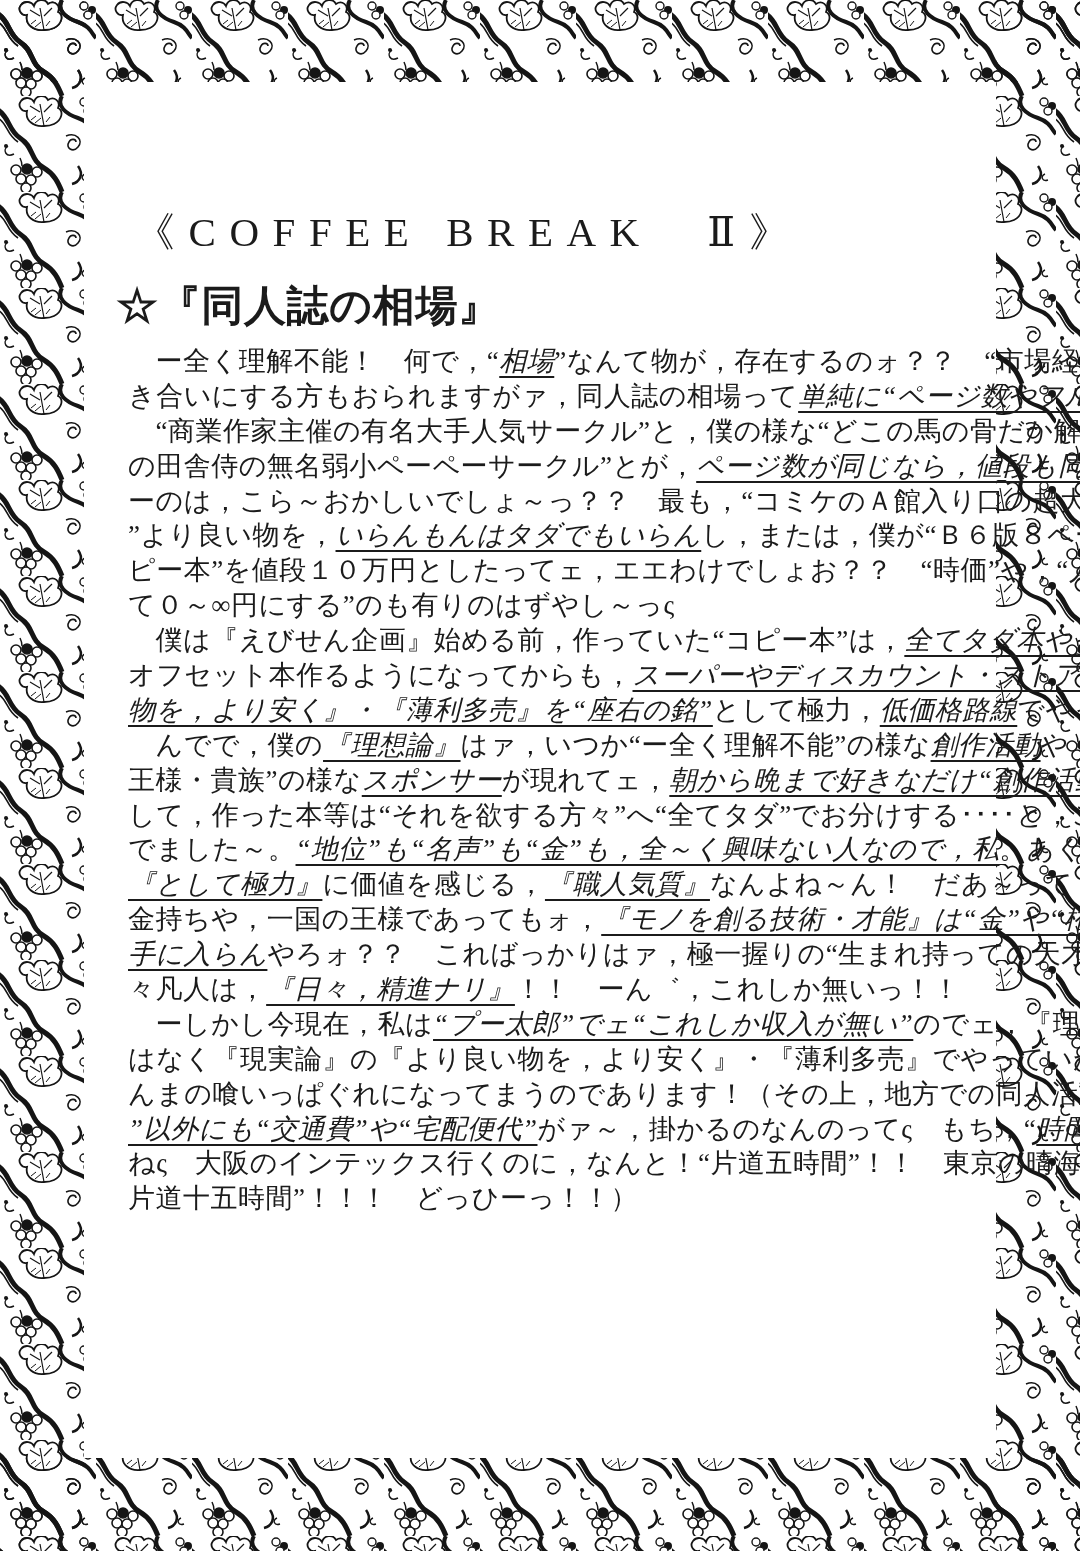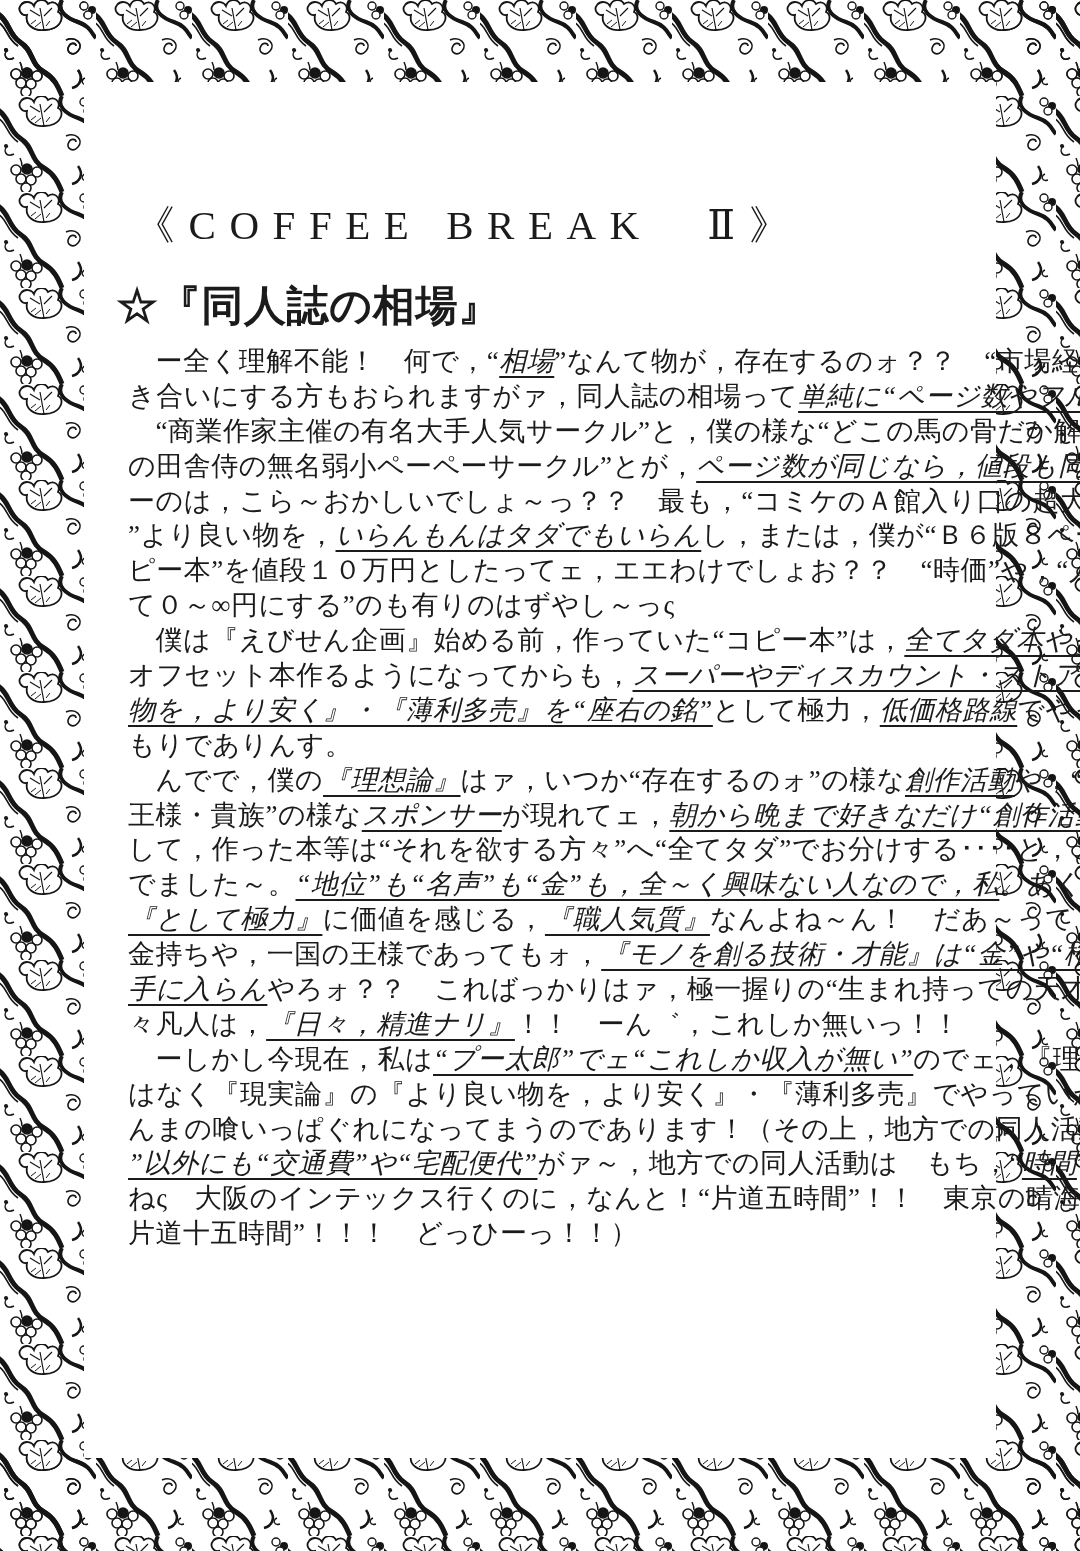--- a/index.html
+++ b/index.html
@@ -3,21 +3,21 @@
 <meta charset="utf-8">
 <style>
   html,body{margin:0;padding:0;}
   body{
     width:1080px;height:1551px;position:relative;overflow:hidden;
     background:#ffffff;color:#1b1b1b;
     font-family:"Liberation Serif","DejaVu Serif",serif;
   }
   .border-svg{position:absolute;left:0;top:0;width:1080px;height:1551px;display:block;}
   .page-title{
-    position:absolute;left:134px;top:198px;
+    position:absolute;left:134px;top:205px;
     font-size:41px;letter-spacing:0.33em;white-space:nowrap;
     font-weight:500;
   }
   .section-heading{
     position:absolute;left:116px;top:278px;
     font-size:42px;letter-spacing:0.015em;white-space:nowrap;
     font-weight:600;
   }
   .body-text{
     position:absolute;left:128px;top:344px;width:850px;
@@ -78,28 +78,27 @@
     <div class="line"><span>き合いにする方もおられますがァ，同人誌の相場って</span><span class="ul">単純に“ページ数やフルカラーの有</span></div>
     <div class="line"><span>　“商業作家主催の有名大手人気サークル”と，僕の様な“どこの馬の骨だか解らん三下</span></div>
     <div class="line"><span>の田舎侍の無名弱小ペーペーサークル”とが，</span><span class="ul">ページ数が同じなら，値段も同じ････</span></div>
     <div class="line"><span>ーのは，こら～おかしいでしょ～っ？？　最も，“コミケのＡ館入り口の超大手サークル</span></div>
     <div class="line"><span>”より良い物を，</span><span class="ul">いらんもんはタダでもいらん</span><span>し，または，僕が“Ｂ６版８ページのコ</span></div>
     <div class="line"><span>ピー本”を値段１０万円としたってェ，エエわけでしょお？？　“時価”や，“人によっ</span></div>
     <div class="line"><span>て０～∞円にする”のも有りのはずやし～っς</span></div>
     <div class="line"><span>　僕は『えびせん企画』始める前，作っていた“コピー本”は，</span><span class="ul">全てタダ本やったし</span></div>
     <div class="line"><span>オフセット本作るようになってからも，</span><span class="ul">スーパーやディスカウント・ストアの『より良い</span></div>
     <div class="line"><span class="ul">物を，より安く』・『薄利多売』を“座右の銘”</span><span>として極力，</span><span class="ul">低価格路線</span><span>でやってきたつ</span></div>
-    <div class="line"><span>もりでありんす。</span></div>
-    <div class="line"><span>　んでで，僕の</span><span class="ul">『理想論』</span><span>はァ，いつか“存在するのォ”の様な</span><span class="ul">創作活動</span><span>や，“中世の</span></div>
+    <div class="line"><span>　んでで，僕の</span><span class="ul">『理想論』</span><span>はァ，いつか“ー全く理解不能”の様な</span><span class="ul">創作活動</span><span>や，“中世の</span></div>
     <div class="line"><span>王様・貴族”の様な</span><span class="ul">スポンサー</span><span>が現れてェ，</span><span class="ul">朝から晩まで好きなだけ“創作活動”に没頭</span></div>
     <div class="line"><span>して，作った本等は“それを欲する方々”へ“全てタダ”でお分けする････と，こんなん</span></div>
     <div class="line"><span>でました～。</span><span class="ul">“地位”も“名声”も“金”も，全～く興味ない人なので，私</span><span>。あくまで，</span></div>
     <div class="line"><span class="ul">『として極力』</span><span>に価値を感じる，</span><span class="ul">『職人気質』</span><span>なんよね～ん！　だあ～って，どんな大</span></div>
     <div class="line"><span>金持ちや，一国の王様であってもォ，</span><span class="ul">『モノを創る技術・才能』は“金”や“権力”では</span></div>
     <div class="line"><span class="ul">手に入らん</span><span>やろォ？？　こればっかりはァ，極一握りの“生まれ持っての天才”以外の我</span></div>
     <div class="line"><span>々凡人は，</span><span class="ul">『日々，精進ナリ』</span><span>！！　ーん゛，これしか無いっ！！</span></div>
     <div class="line"><span>　ーしかし今現在，私は</span><span class="ul">“プー太郎”でェ“これしか収入が無い”</span><span>のでェ，『理想論』で</span></div>
     <div class="line"><span>はなく『現実論』の『より良い物を，より安く』・『薄利多売』でやっていかんと，おま</span></div>
     <div class="line"><span>んまの喰いっぱぐれになってまうのであります！（その上，地方での同人活動は</span></div>
-    <div class="line"><span class="ul">”以外にも“交通費”や“宅配便代”</span><span>がァ～，地方での同人活動は　もち，“</span><span class="ul">時間</span><span>”も</span></div>
+    <div class="line"><span class="ul">”以外にも“交通費”や“宅配便代”</span><span>がァ～，掛かるのなんのってς　もち，“</span><span class="ul">時間</span><span>”も</span></div>
     <div class="line"><span>ねς　大阪のインテックス行くのに，なんと！“片道五時間”！！　東京の晴海ならば“</span></div>
     <div class="line"><span>片道十五時間”！！！　どっひーっ！！）</span></div>
   </div>
 
 </body></html>

